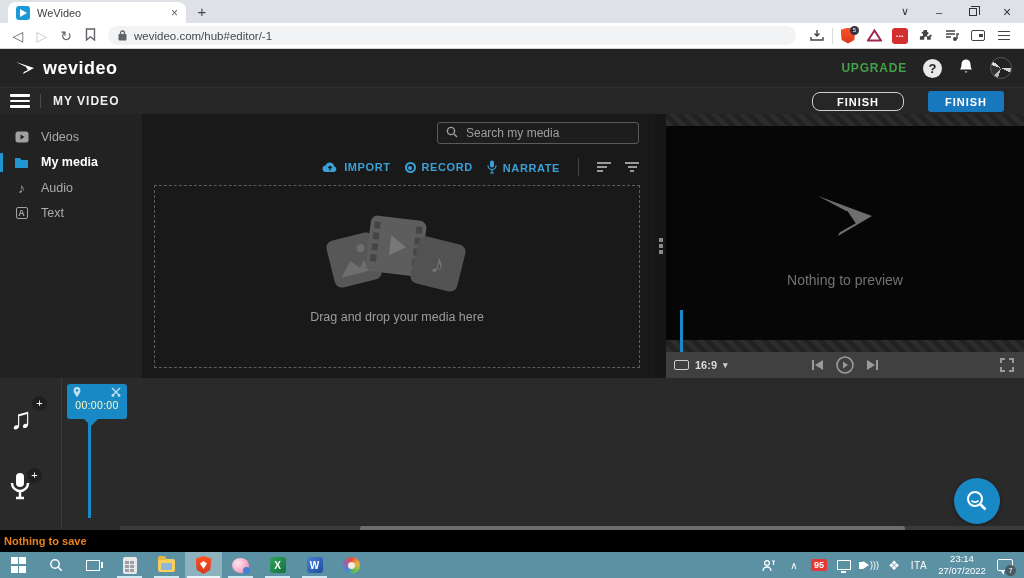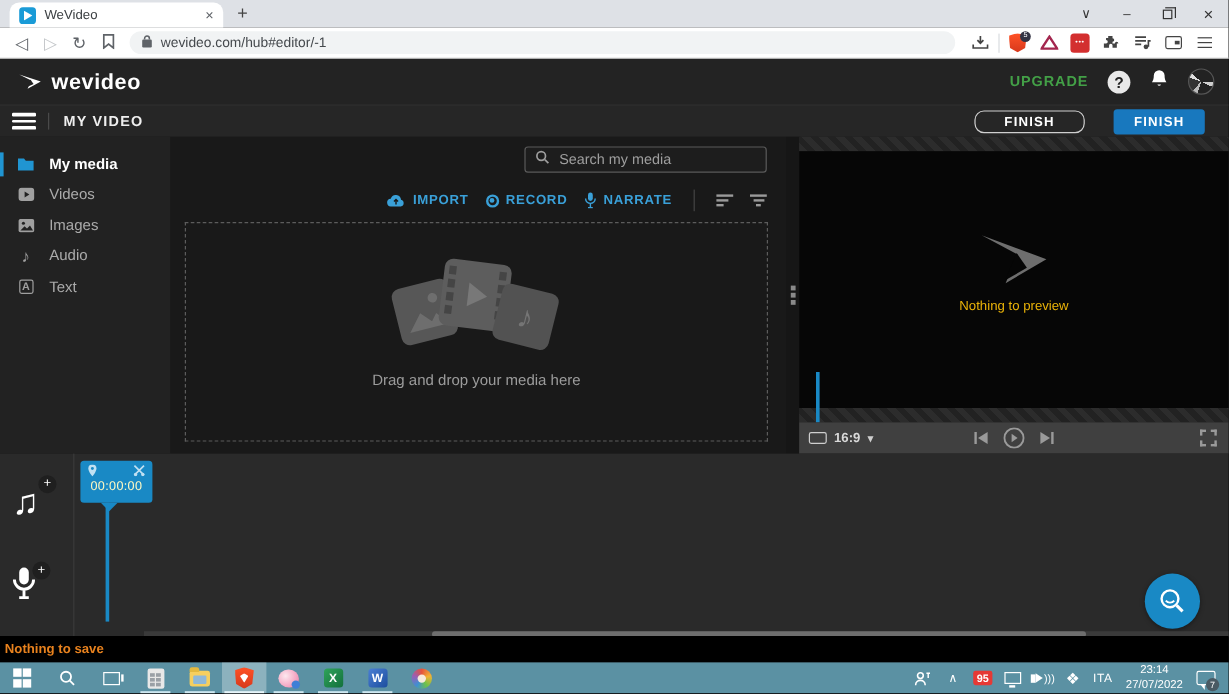--- a/index.html
+++ b/index.html
@@ -56,42 +56,42 @@
   .sidebar{position:absolute;left:0;top:0;width:142px;height:264px;background:#222;}
   .sitem{position:relative;height:25.5px;display:flex;align-items:center;gap:12px;padding-left:14px;color:#ababab;font-size:12.5px;}
   .sitem.active{color:#fff;font-weight:bold;}
   .sitem.active::before{content:"";position:absolute;left:0;top:3px;bottom:3px;width:3px;background:#2095d2;}
   .sicon{width:15px;display:flex;justify-content:center;}
   .media{position:absolute;left:142px;top:0;width:513px;height:264px;background:#191919;}
   .searchbox{position:absolute;right:16px;top:8px;width:202px;height:22px;border:1px solid #5a5a5a;border-radius:3px;background:#1d1d1d;display:flex;align-items:center;padding:0 8px;gap:6px;}
   .searchbox input{background:transparent;border:none;outline:none;color:#ddd;font-size:12px;width:100%;}
   .searchbox input::placeholder{color:#9e9e9e;}
   .actrow{position:absolute;right:16px;top:44px;display:flex;align-items:center;gap:14px;}
-  .mediabtn{display:flex;align-items:center;gap:6px;color:#3aa0d8;font-size:11px;font-weight:bold;letter-spacing:.6px;}
+  .mediabtn{display:flex;align-items:flex-end;gap:6px;color:#3aa0d8;font-size:11px;font-weight:bold;letter-spacing:.6px;}
   .recdot{width:11px;height:11px;border:2px solid #3aa0d8;border-radius:50%;display:flex;align-items:center;justify-content:center;}
   .recdot i{width:4px;height:4px;border-radius:50%;background:#3aa0d8;}
   .actdiv{width:1px;height:18px;background:#454545;margin:0 4px;}
   .sortico{display:flex;flex-direction:column;gap:2.4px;align-items:flex-start;}
   .sortico i{display:block;height:1.8px;background:#9a9a9a;}
   .sortico.funnel{align-items:center;}
   .dropzone{position:absolute;left:12px;right:15px;top:71px;bottom:10px;border:1px dashed #5c5c5c;}
   .dz-inner{position:absolute;left:0;right:0;top:28px;text-align:center;}
   .tiles{position:relative;width:150px;height:86px;margin:0 auto;}
   .tile{position:absolute;border-radius:7px;background:#575757;}
   .dz-text{margin-top:10px;color:#9c9c9c;font-size:12.5px;}
 
   .splitter{position:absolute;left:655px;top:0;width:11px;height:264px;background:#161616;display:flex;align-items:center;justify-content:center;}
   .splitdots{display:flex;flex-direction:column;gap:2px;}
   .splitdots i{width:4px;height:4px;background:#8a8a8a;display:block;}
 
   .preview{position:absolute;left:666px;top:0;width:358px;height:264px;background:#232323;}
   .hatch{position:absolute;left:0;width:358px;height:12px;background:repeating-linear-gradient(45deg,#2c2c2c 0 5px,#222 5px 10px);}
   .pv-black{position:absolute;left:0;top:12px;width:358px;height:214px;background:#060606;}
   .pv-center{position:absolute;left:0;right:0;top:62px;text-align:center;}
-  .pv-empty{color:#eab308;font-size:11px;margin-top:0;}
+  .pv-empty{color:#737373;font-size:14px;margin-top:24px;}
   .playhead{position:absolute;left:14px;top:196px;width:3px;height:42px;background:#1989c5;}
   .pvbar{position:absolute;left:0;top:238px;width:358px;height:26px;background:#404040;display:flex;align-items:center;}
   .ratio{display:flex;align-items:center;gap:6px;margin-left:8px;color:#d8d8d8;font-size:11px;font-weight:bold;}
   .ratio-rect{width:15px;height:10px;border:1.5px solid #cfcfcf;border-radius:2px;}
   .pv-controls{position:absolute;left:0;right:0;display:flex;justify-content:center;gap:12px;align-items:center;}
   .fsico{position:absolute;right:10px;top:6px;width:14px;height:14px;}
   .fsico i{position:absolute;width:5px;height:5px;border:2px solid #9a9a9a;}
   .fsico .tl{left:0;top:0;border-right:none;border-bottom:none;}
   .fsico .tr{right:0;top:0;border-left:none;border-bottom:none;}
   .fsico .bl{left:0;bottom:0;border-right:none;border-top:none;}
@@ -269,46 +269,36 @@
       </span>
     <span class="subdiv"></span>
     <span class="projtitle">MY VIDEO</span>
     <button class="btn-close">FINISH</button>
     <button class="btn-finish">FINISH</button>
   </div>
 
   <div class="content">
 
     <div class="sidebar" style="padding-top:10px;">
-      <div class="sitem active">
-        <span class="sicon">
-          <svg width="15" height="13" viewBox="0 0 15 13">
-              <path d="M1 2h5l1.5 2H14v8H1z" fill="#2095d2"></path>
-            </svg>
-        </span>
-        <span>My media</span>
-      </div>
       <div class="sitem">
         <span class="sicon">
           <svg width="14" height="12" viewBox="0 0 14 12">
               <rect x="0.5" y="0.5" width="13" height="11" rx="2.5" fill="#a0a0a0"></rect>
               <path d="M5.5 3.5l4 2.5-4 2.5z" fill="#222"></path>
             </svg>
         </span>
         <span>Videos</span>
       </div>
-      <div class="sitem">
+      <div class="sitem active">
         <span class="sicon">
-          <svg width="14" height="12" viewBox="0 0 14 12">
-              <rect x="0.5" y="0.5" width="13" height="11" rx="1.5" fill="#a0a0a0"></rect>
-              <circle cx="4.5" cy="4" r="1.3" fill="#222"></circle>
-              <path d="M2 10l3.5-3.5 2 2L10 6l2.5 4z" fill="#222"></path>
-            </svg>
-        </span>
-        <span>Images</span>
+          <svg width="15" height="13" viewBox="0 0 15 13">
+              <path d="M1 2h5l1.5 2H14v8H1z" fill="#2095d2"></path>
+            </svg>
+        </span>
+        <span>My media</span>
       </div>
       <div class="sitem">
         <span class="sicon" style="color:#a0a0a0;font-size:14px;">♪</span>
         <span>Audio</span>
       </div>
       <div class="sitem">
         <span class="sicon">
           <span style="width:12px;height:12px;border:1.4px solid #a0a0a0;border-radius:2px;color:#a0a0a0;font-size:9px;font-weight:bold;display:flex;align-items:center;justify-content:center;">A</span>
         </span>
         <span>Text</span>

